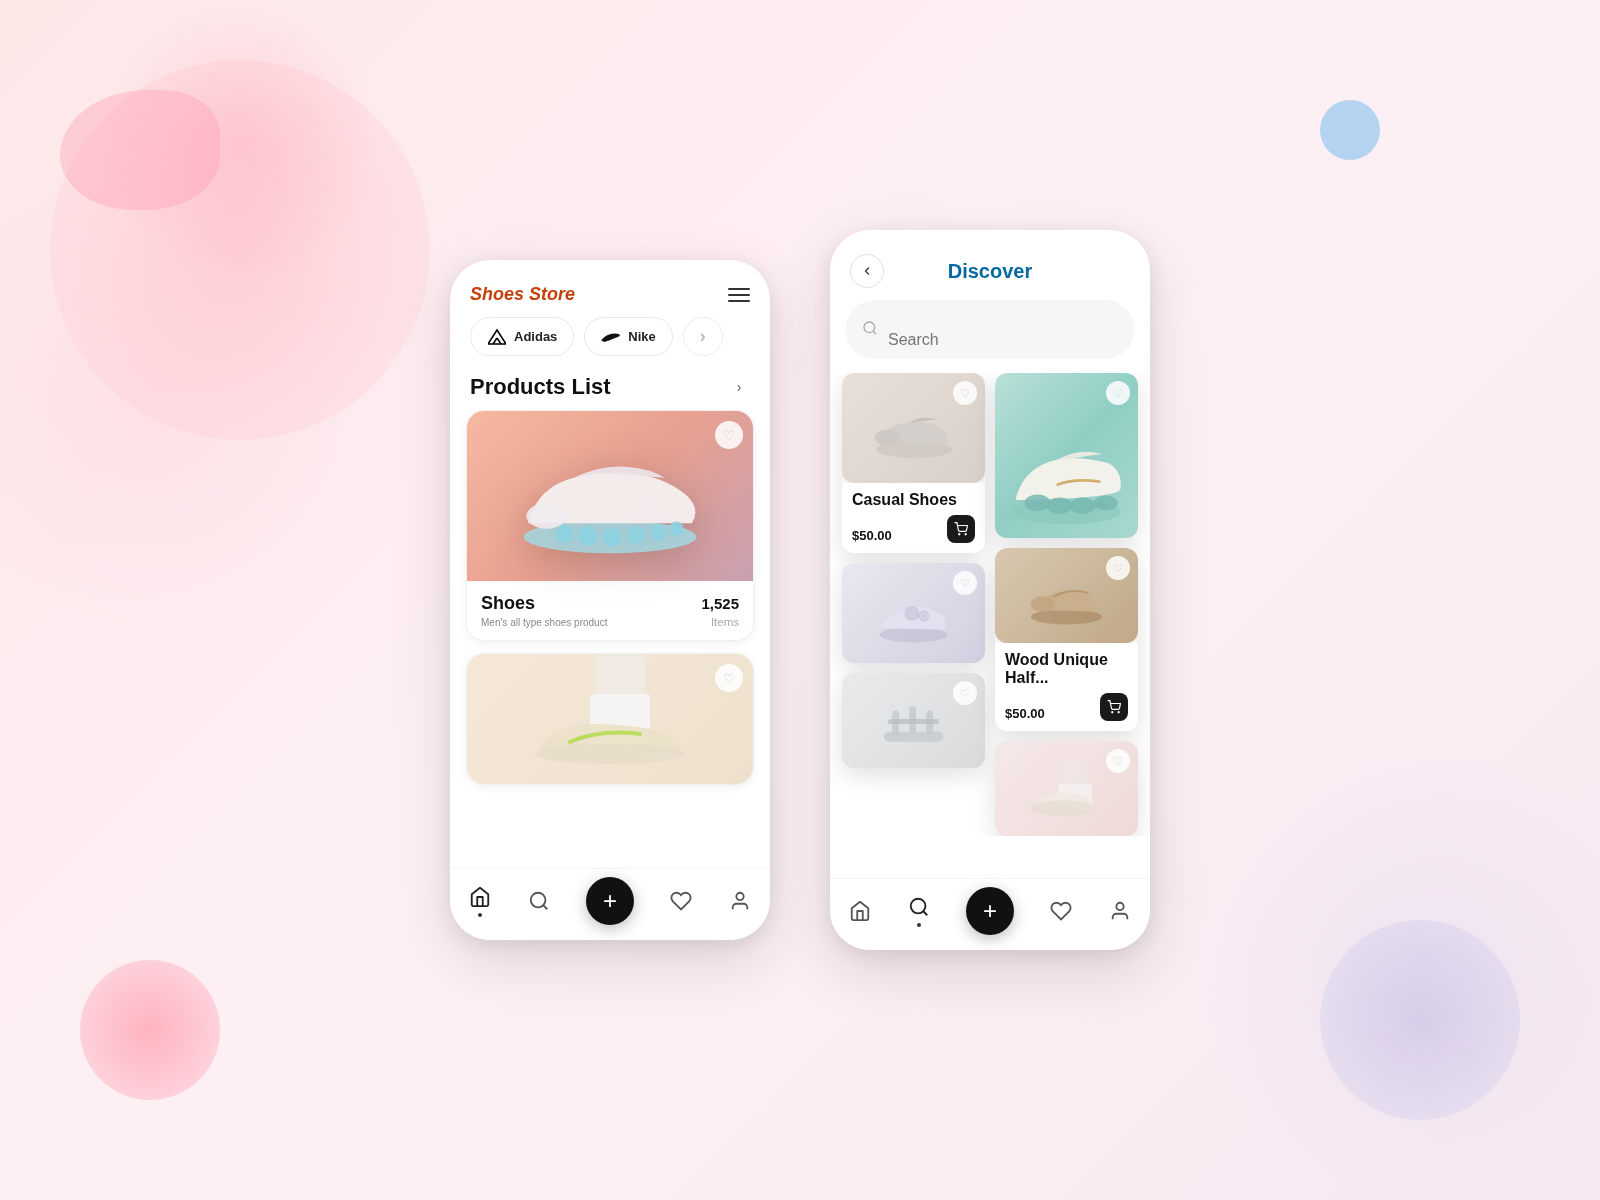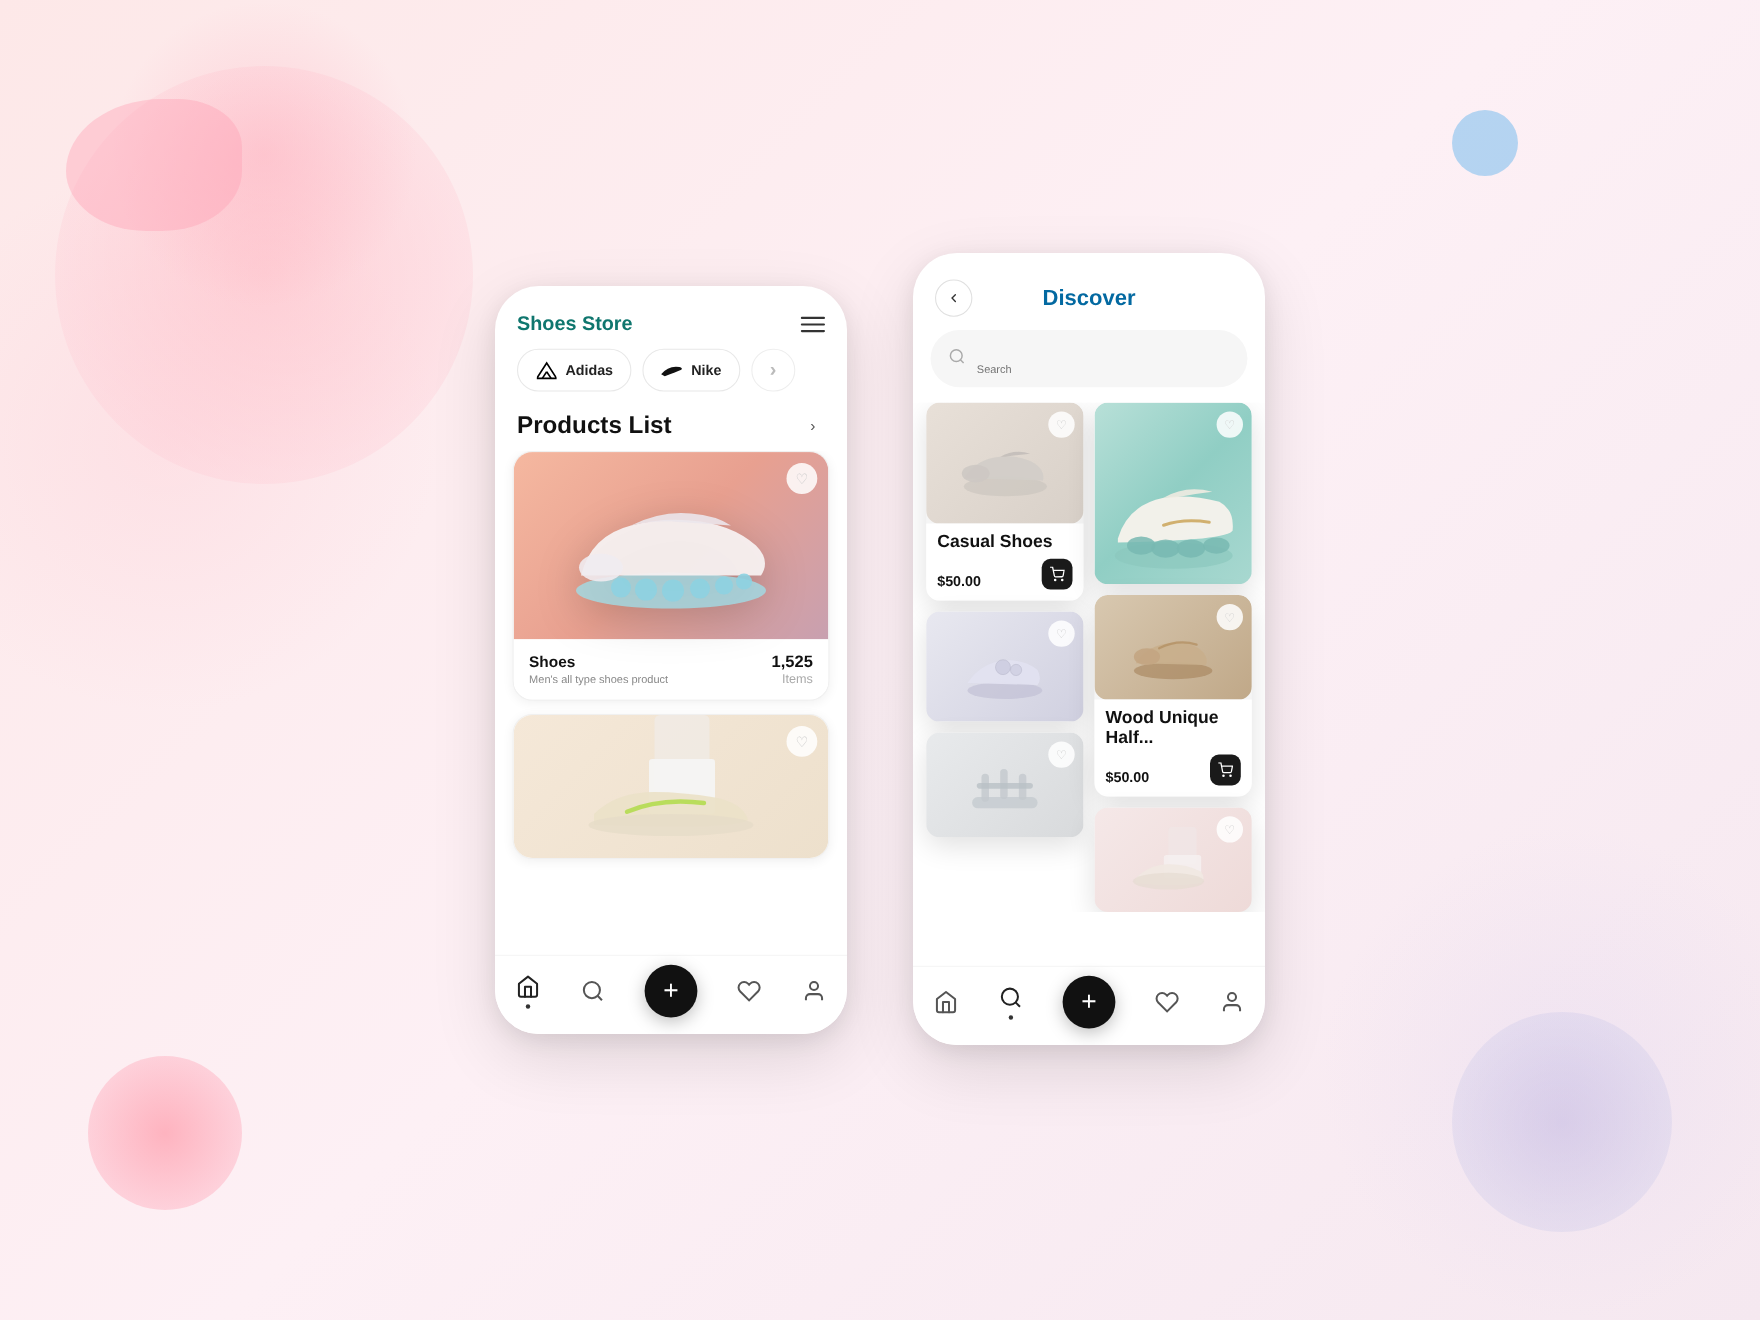--- a/index.html
+++ b/index.html
@@ -87,21 +87,22 @@
     
     .phone1-header {
       display: flex;
       justify-content: space-between;
       align-items: center;
       padding: 24px 20px 12px;
     }
     .phone1-logo {
       font-size: 18px;
       font-weight: 800;
-      color: #0f766e;
+      font-style: italic;
+      color: #c2410c;
     }
     .hamburger-icon {
       display: flex;
       flex-direction: column;
       gap: 4px;
       cursor: pointer;
     }
     .hamburger-icon span {
       display: block;
       width: 22px;
@@ -199,21 +200,21 @@
     .product-card-info {
       padding: 12px 14px;
       background: white;
     }
     .product-card-row {
       display: flex;
       justify-content: space-between;
       align-items: baseline;
     }
     .product-name {
-      font-size: 14px;
+      font-size: 18px;
       font-weight: 700;
       color: #111;
     }
     .product-count {
       font-size: 15px;
       font-weight: 600;
       color: #111;
     }
     .product-desc {
       font-size: 10px;
@@ -317,21 +318,21 @@
       gap: 10px;
     }
     .search-icon-wrap {
       color: #aaa;
       font-size: 15px;
     }
     .search-input {
       flex: 1;
       border: none;
       background: transparent;
-      font-size: 10px;
+      font-size: 16px;
       color: #888;
       outline: none;
       margin-top: 21px;
     }
 
     
     .product-grid {
       display: flex;
       gap: 10px;
       padding: 0 12px;

